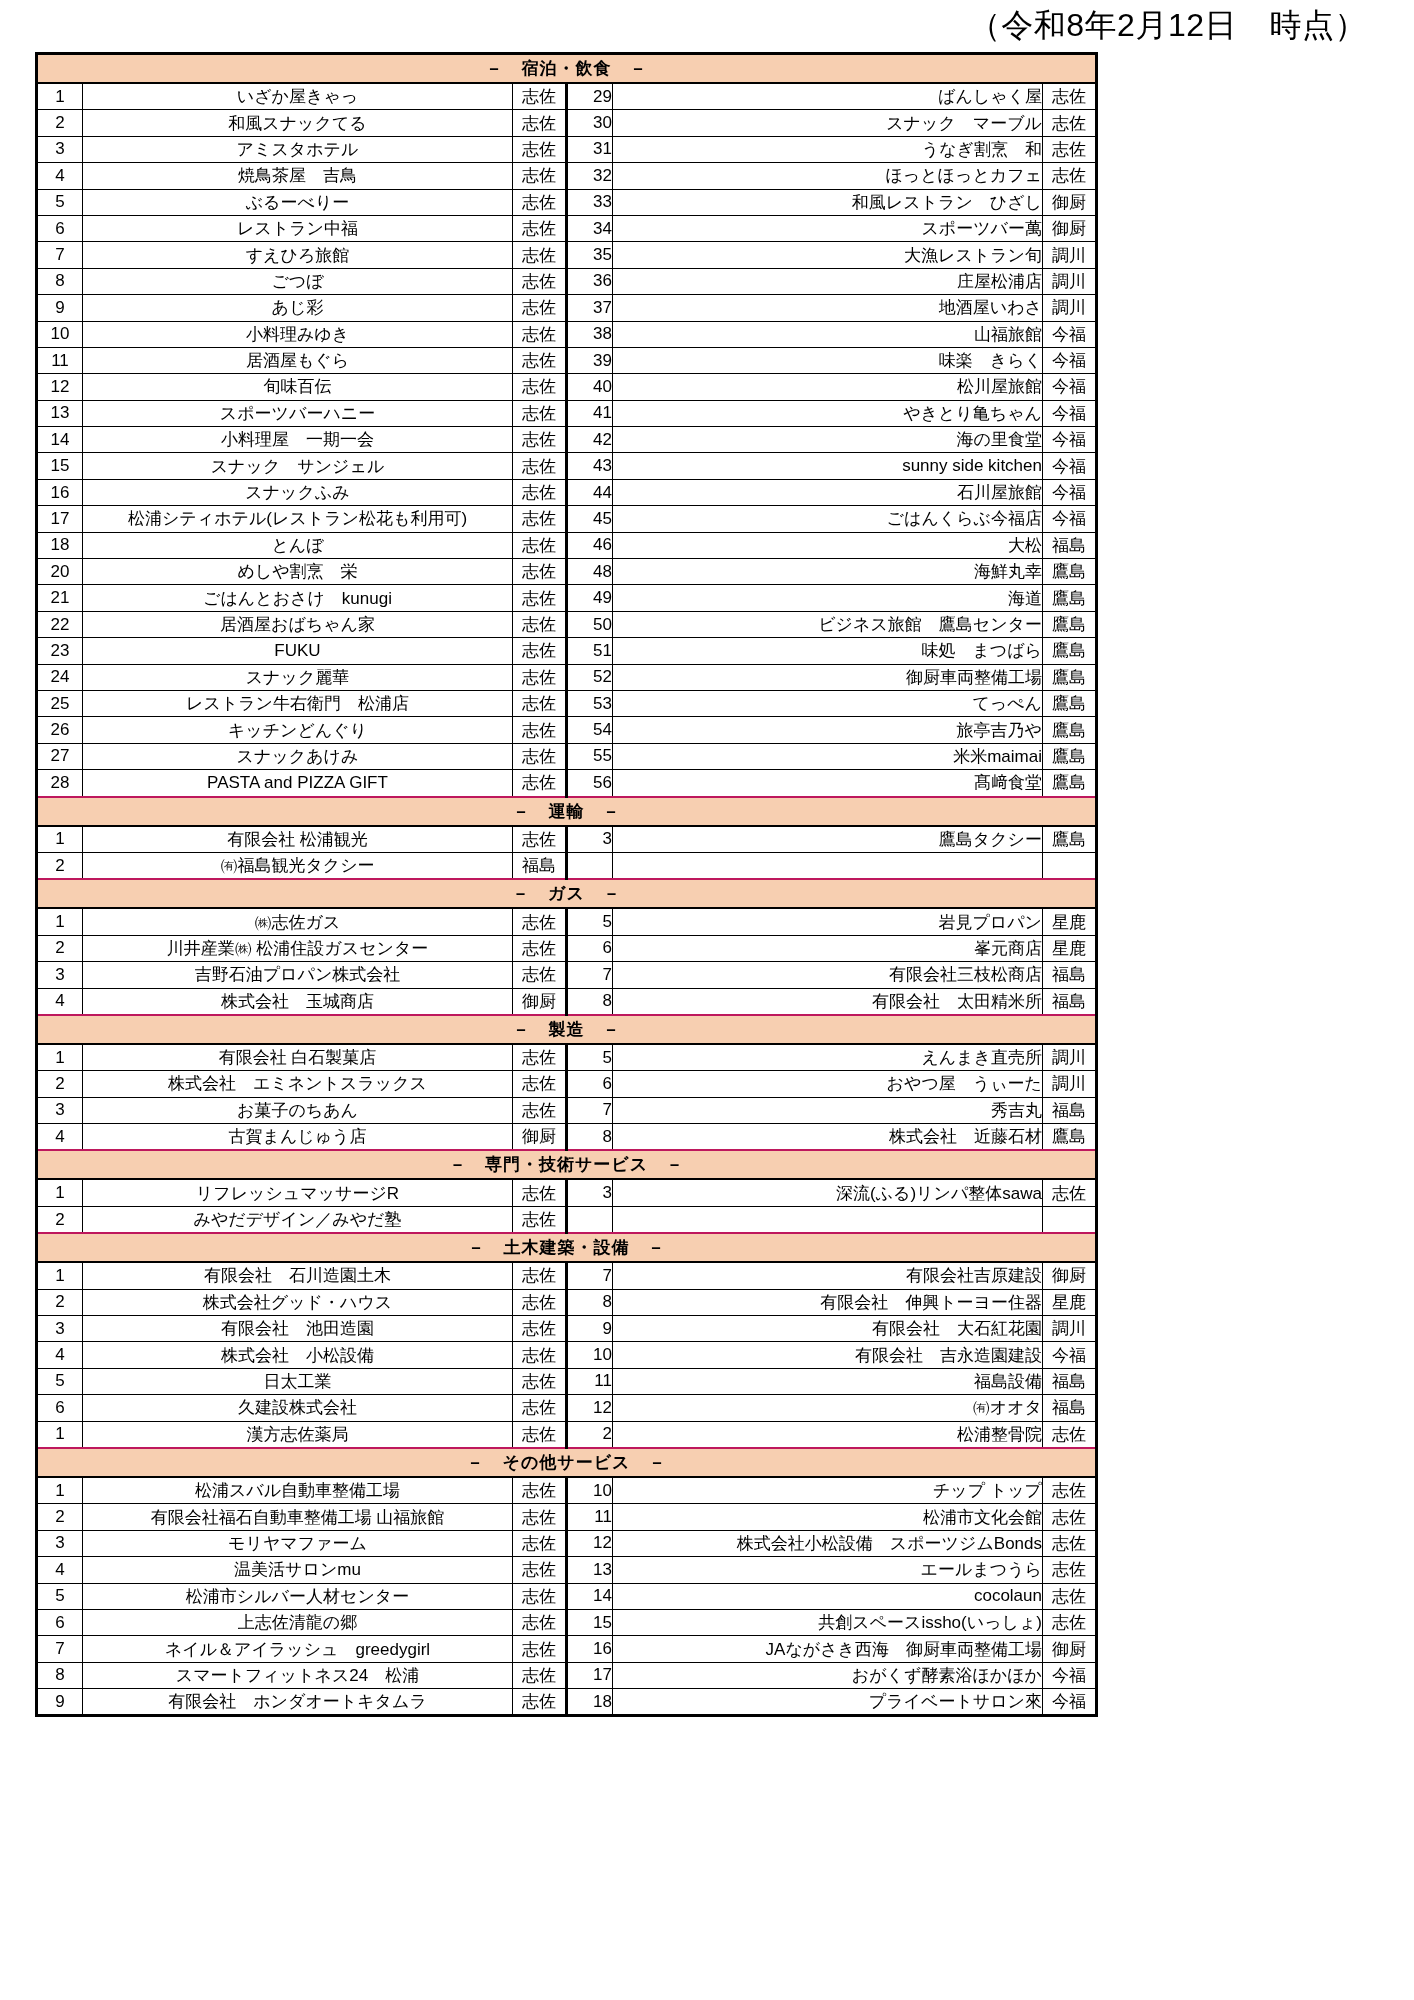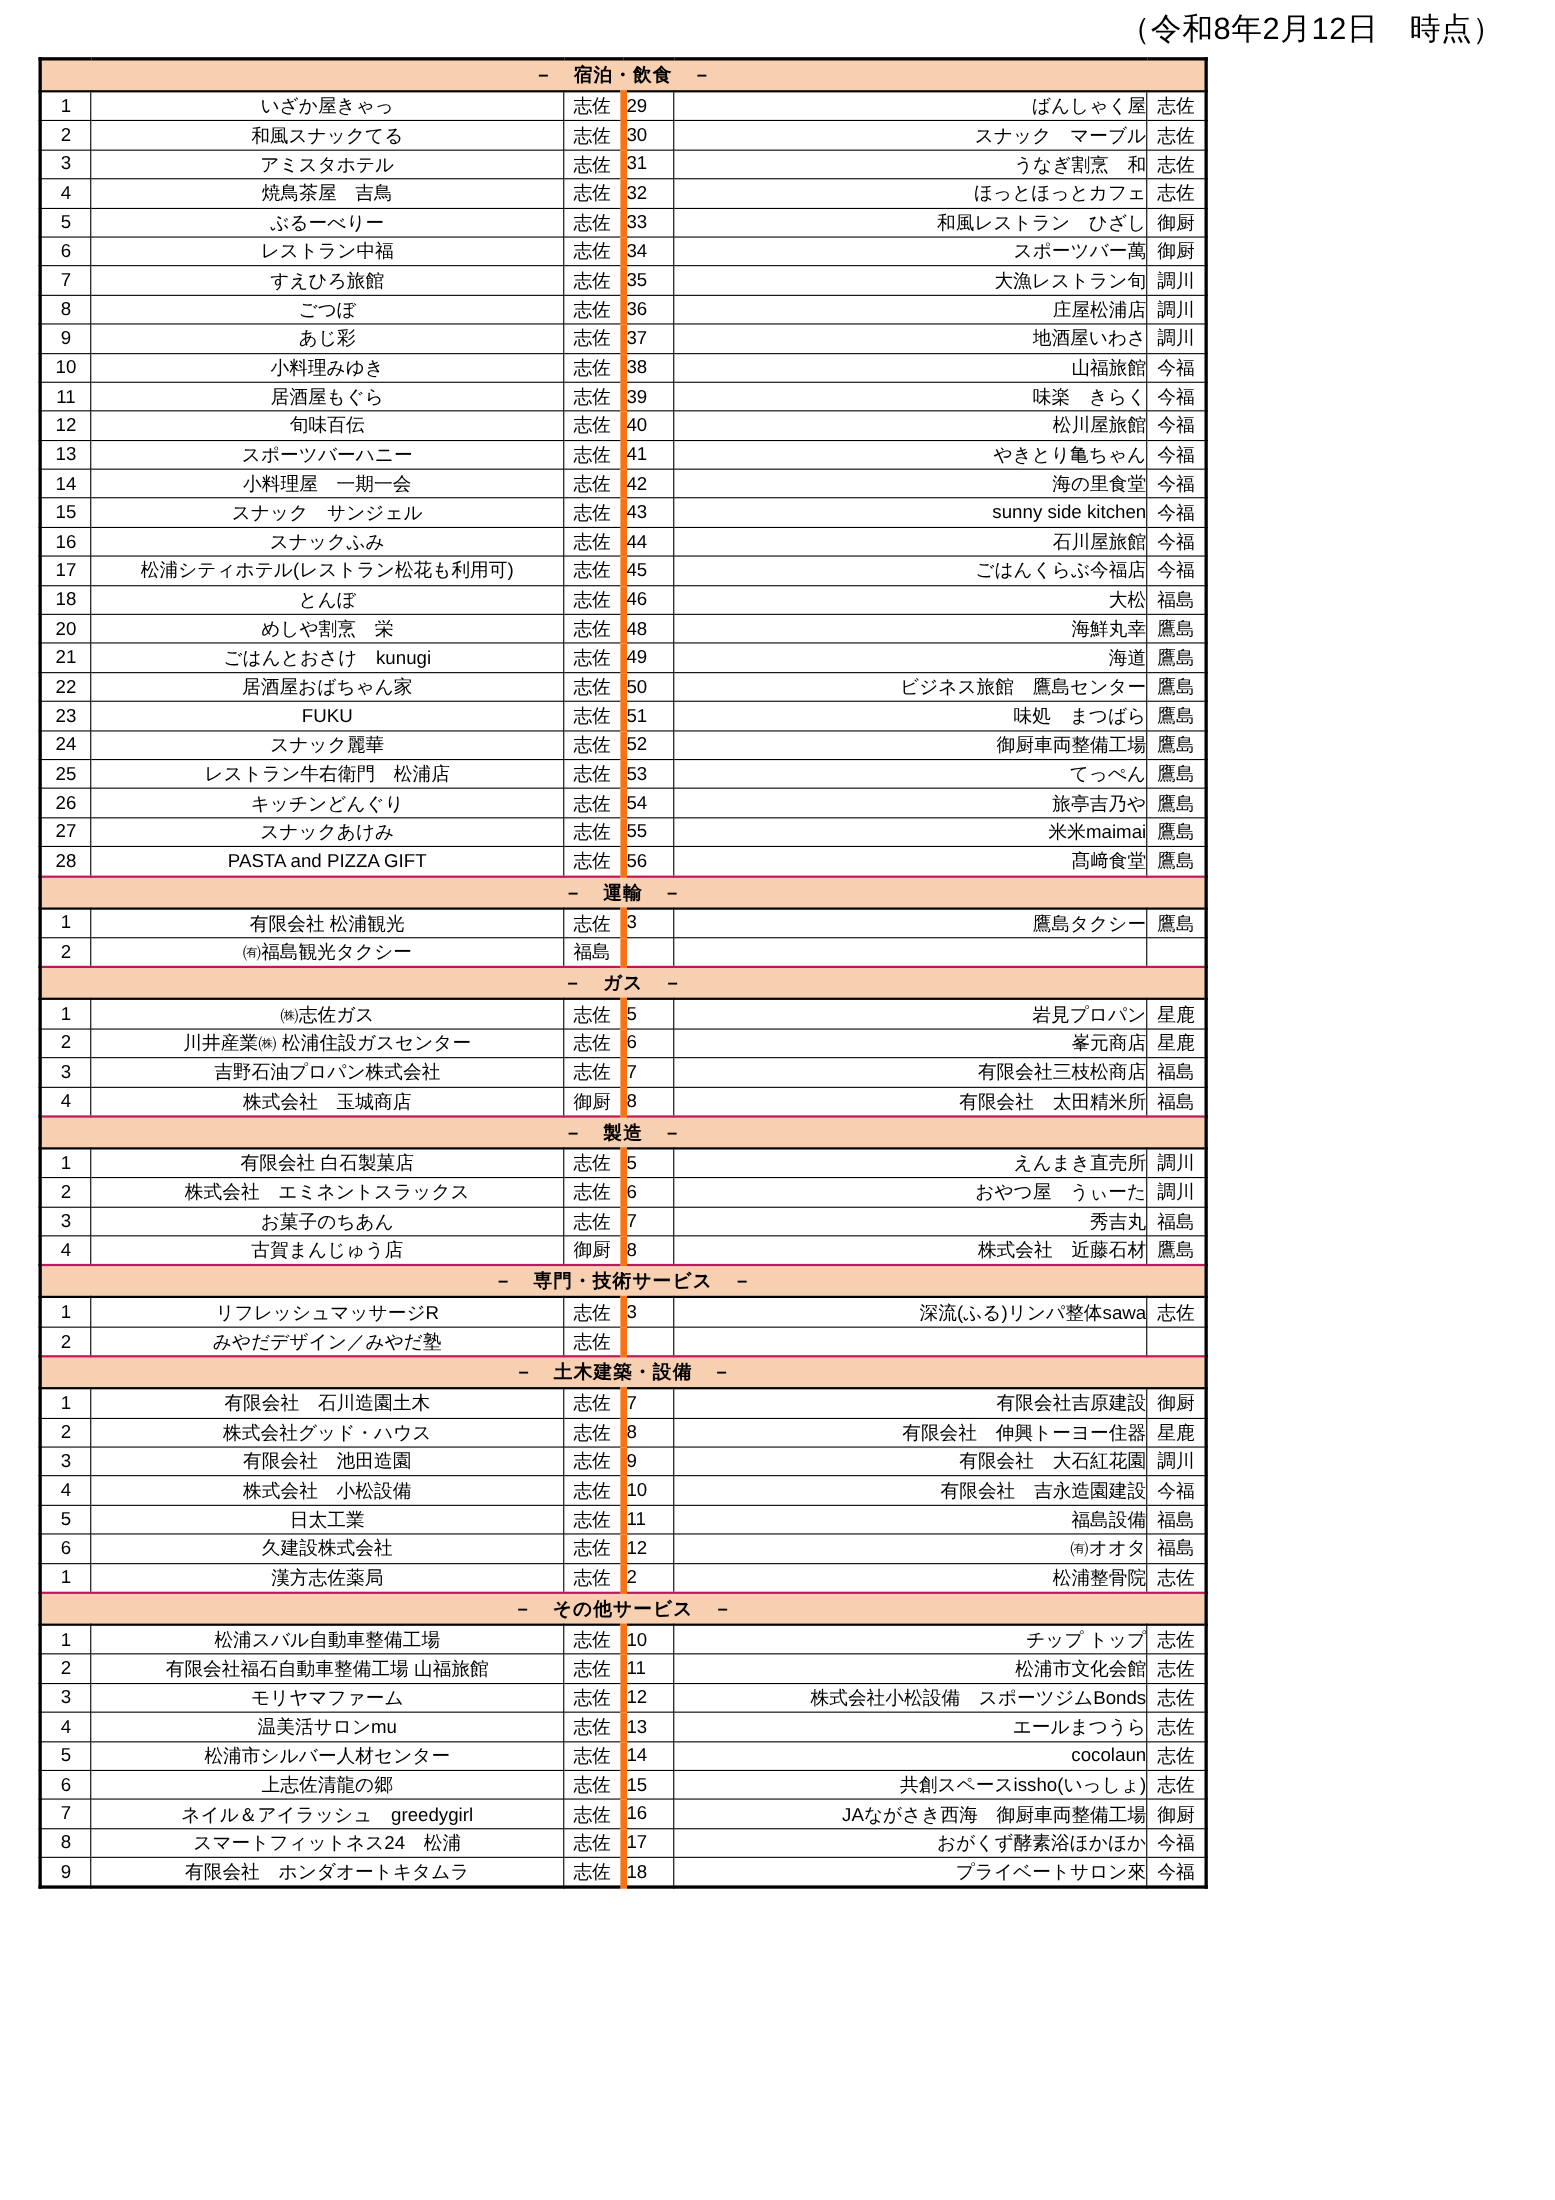--- a/index.html
+++ b/index.html
@@ -23,21 +23,21 @@
   }
   #header-line {
     height: 52px;
     display: flex;
     align-items: center;
     justify-content: flex-end;
     padding-right: 12px;
     box-sizing: border-box;
   }
   #asof-date {
-    font-size: 28px;
+    font-size: 32px;
     letter-spacing: 0.5px;
     white-space: nowrap;
     margin-left: 38px;
   }
   table.directory {
     width: 1060px;
     border-collapse: collapse;
     table-layout: fixed;
     border-top: 3px solid #000;
     border-bottom: 3px solid #000;
@@ -86,23 +86,23 @@
     text-align: center;
     border-right: 3px solid #000;
     font-size: 16px;
   }
   td.area-last {
     text-align: center;
     border-right: none;
     font-size: 16px;
   }
   td.num2 {
-    text-align: left;
+    text-align: right;
     border-right: 1px solid #000;
-    border-left: 6px solid #f97316;
+    border-left: 3px solid #f97316;
     font-size: 18px;
   }
   td.name2 {
     text-align: right;
     padding-left: 7px;
     border-right: 1px solid #000;
   }
   .shrink { font-size: 15px; }
 </style>
 </head>

